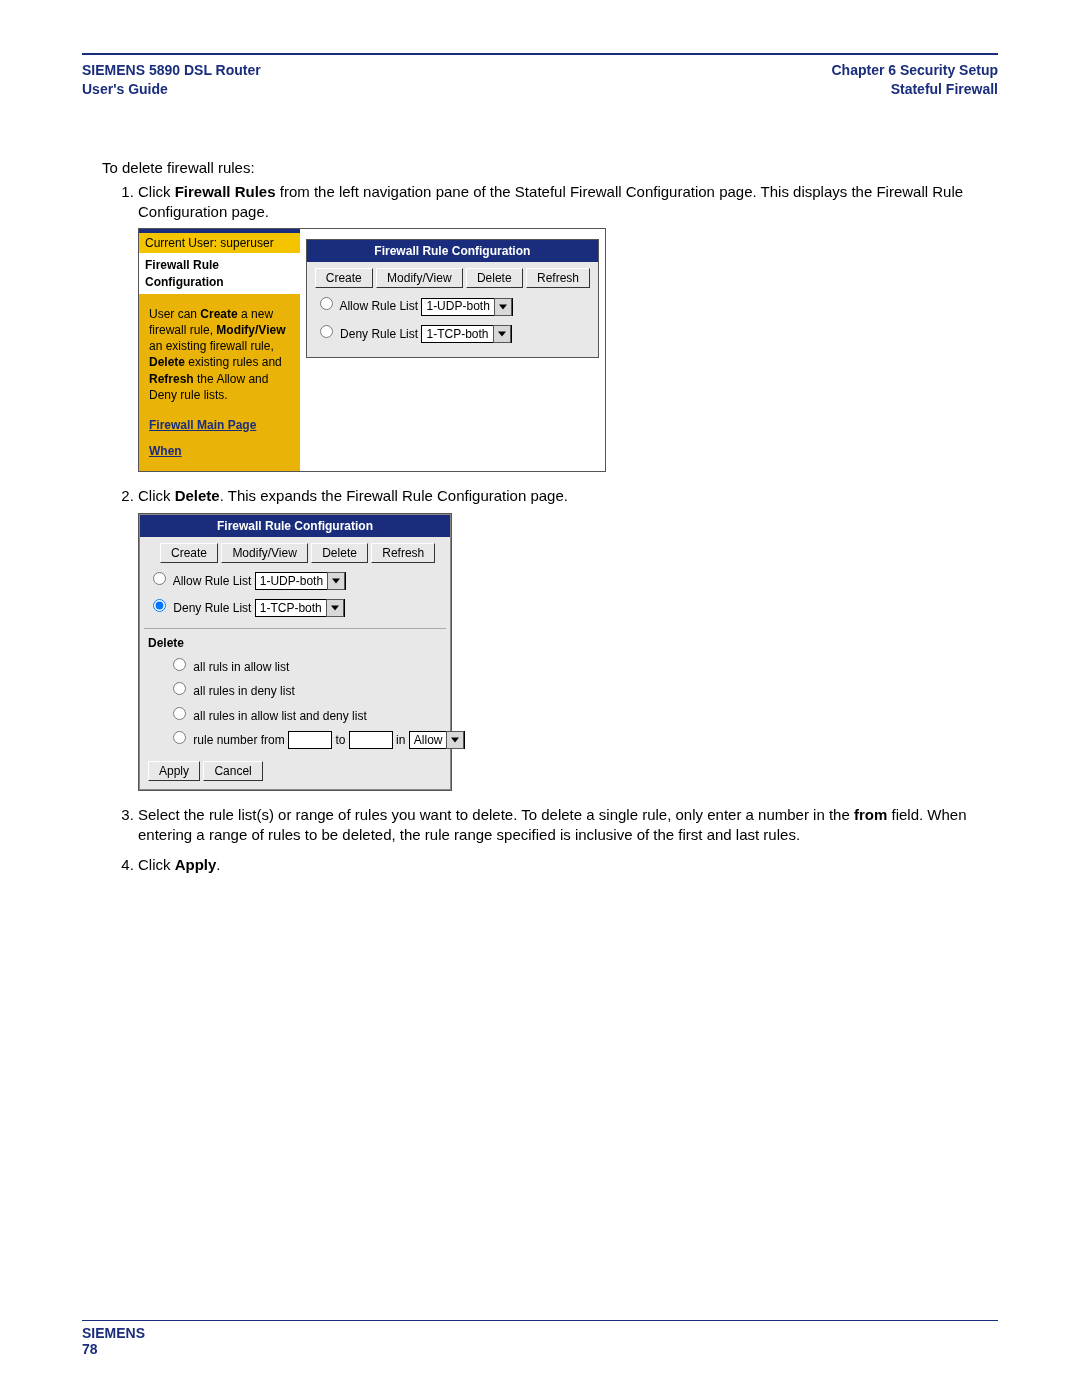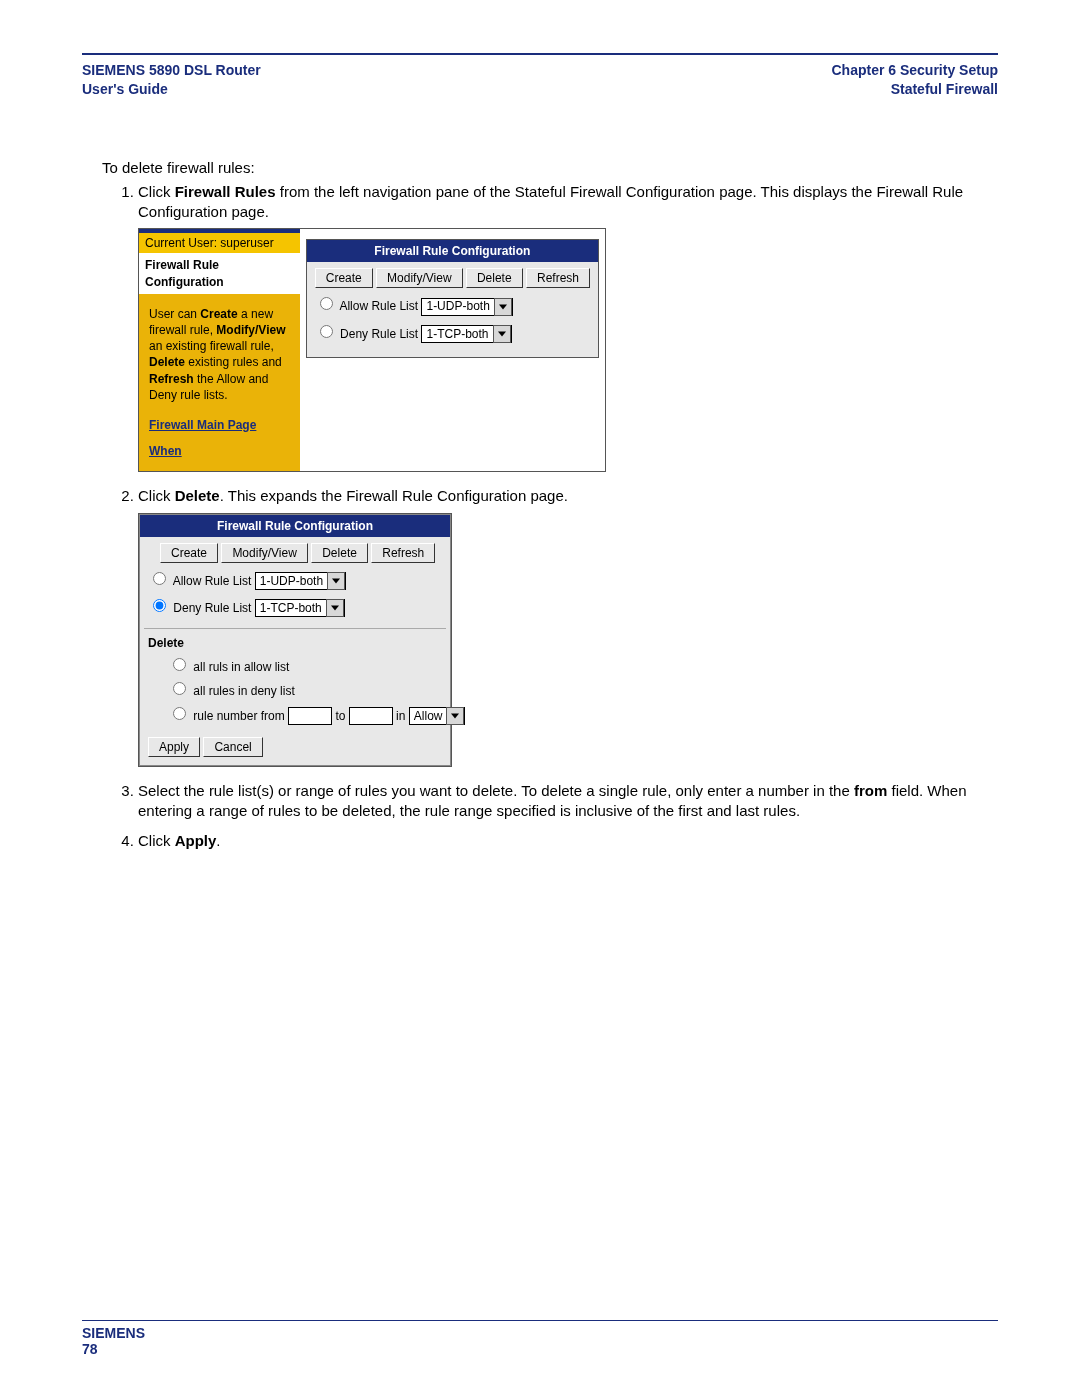--- a/index.html
+++ b/index.html
@@ -302,20 +302,24 @@
             <div class="optrow nowrap">
               <input type="radio" class="radio" name="d2" style="">
               <span>all ruls in allow list</span>
             </div>
             <div class="optrow nowrap">
               <input type="radio" class="radio" name="d2" style="">
               <span>all rules in deny list</span>
             </div>
             <div class="optrow nowrap">
               <input type="radio" class="radio" name="d2" style="">
+              <span>all rules in allow list and deny list</span>
+            </div>
+            <div class="optrow nowrap">
+              <input type="radio" class="radio" name="d2" style="">
               <span>rule number from</span>
               <input class="txt" style="width: 38px;">
               <span>to</span>
               <input class="txt" style="width: 38px;">
               <span>in</span>
               <span class="select">
                 <span>Allow</span>
                 <span class="sel-caret">
                     <svg viewBox="0 0 10 6">
                       <polygon points="0,0 10,0 5,6" fill="#000"></polygon>

